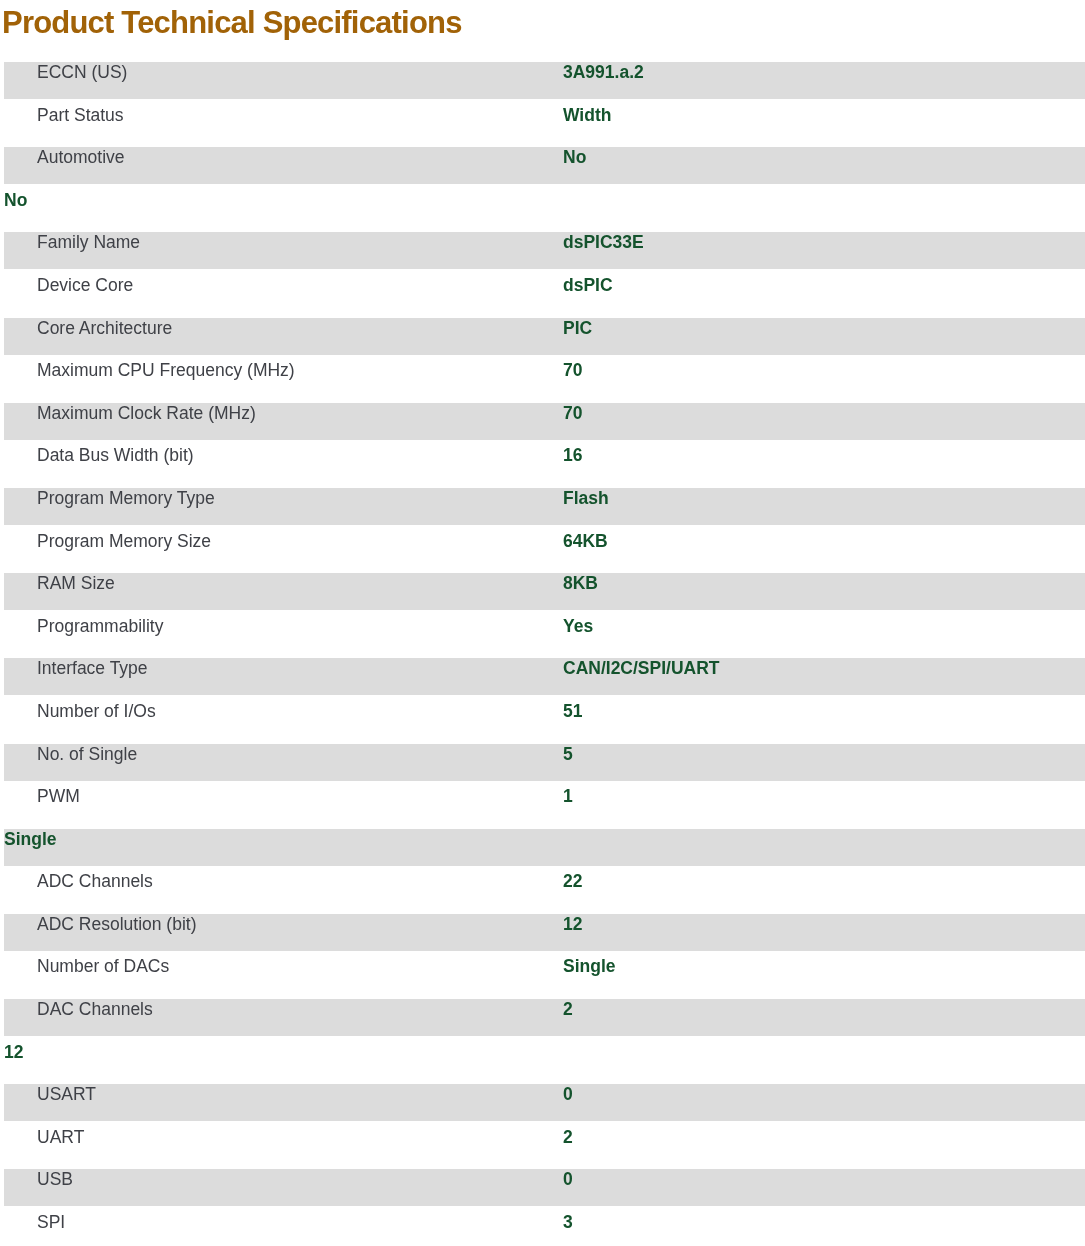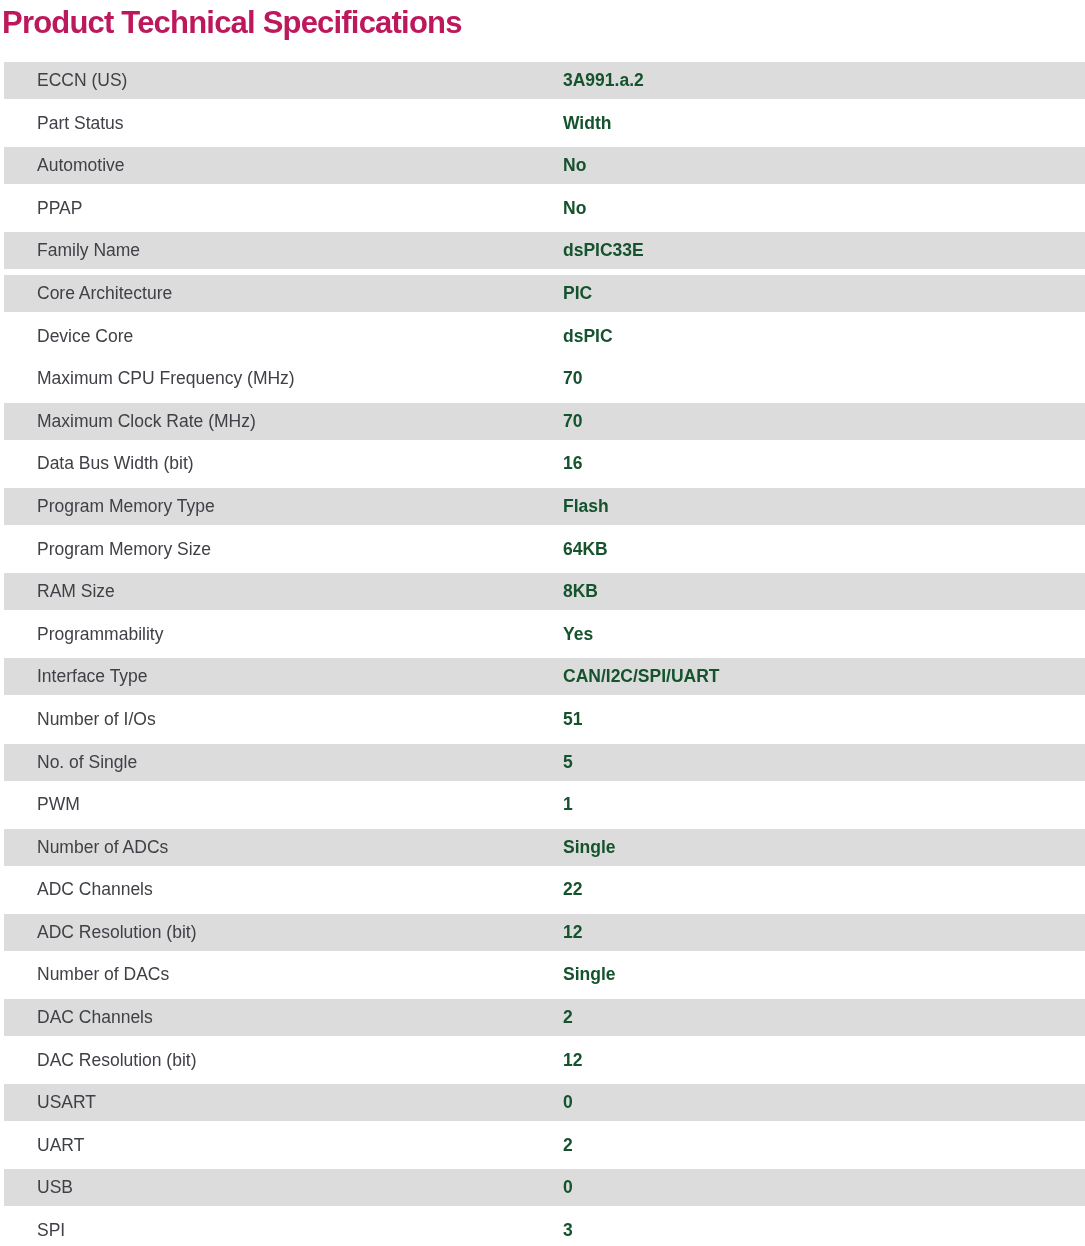--- a/index.html
+++ b/index.html
@@ -12,32 +12,31 @@
     overflow: hidden;
     background: #ffffff;
     font-family: "Liberation Sans", sans-serif;
   }
   .page-title {
     margin: 3px 0 0 2px;
     font-size: 31px;
     line-height: 40px;
     font-weight: bold;
     letter-spacing: -0.8px;
-    color: #be185d;
+    color: #a16207;
   }
   .spec-table {
     margin-top: 19px;
   }
   .spec-row {
     box-sizing: border-box;
     height: 37px;
     margin-left: 4px;
     margin-bottom: 5.6px;
     display: flex;
-    align-items: center;
     background: #ffffff;
   }
   .spec-row.stripe {
     background: #dcdcdc;
   }
   .spec-label {
     box-sizing: border-box;
     width: 559px;
     padding-left: 33px;
     flex: 0 0 auto;
@@ -70,40 +69,39 @@
     <div class="spec-label">Part Status</div>
     <div class="spec-value">Width</div>
   </div>
 
   <div class="spec-row stripe">
     <div class="spec-label">Automotive</div>
     <div class="spec-value">No</div>
   </div>
 
   <div class="spec-row">
-    <div class="spec-label">PPAP</div>
     <div class="spec-value">No</div>
   </div>
 
   <div class="spec-row stripe">
     <div class="spec-label">Family Name</div>
     <div class="spec-value">dsPIC33E</div>
   </div>
 
+  <div class="spec-row">
+    <div class="spec-label">Device Core</div>
+    <div class="spec-value">dsPIC</div>
+  </div>
+
   <div class="spec-row stripe">
     <div class="spec-label">Core Architecture</div>
     <div class="spec-value">PIC</div>
   </div>
 
   <div class="spec-row">
-    <div class="spec-label">Device Core</div>
-    <div class="spec-value">dsPIC</div>
-  </div>
-
-  <div class="spec-row">
     <div class="spec-label">Maximum CPU Frequency (MHz)</div>
     <div class="spec-value">70</div>
   </div>
 
   <div class="spec-row stripe">
     <div class="spec-label">Maximum Clock Rate (MHz)</div>
     <div class="spec-value">70</div>
   </div>
 
   <div class="spec-row">
@@ -145,21 +143,20 @@
     <div class="spec-label">No. of Single</div>
     <div class="spec-value">5</div>
   </div>
 
   <div class="spec-row">
     <div class="spec-label">PWM</div>
     <div class="spec-value">1</div>
   </div>
 
   <div class="spec-row stripe">
-    <div class="spec-label">Number of ADCs</div>
     <div class="spec-value">Single</div>
   </div>
 
   <div class="spec-row">
     <div class="spec-label">ADC Channels</div>
     <div class="spec-value">22</div>
   </div>
 
   <div class="spec-row stripe">
     <div class="spec-label">ADC Resolution (bit)</div>
@@ -170,21 +167,20 @@
     <div class="spec-label">Number of DACs</div>
     <div class="spec-value">Single</div>
   </div>
 
   <div class="spec-row stripe">
     <div class="spec-label">DAC Channels</div>
     <div class="spec-value">2</div>
   </div>
 
   <div class="spec-row">
-    <div class="spec-label">DAC Resolution (bit)</div>
     <div class="spec-value">12</div>
   </div>
 
   <div class="spec-row stripe">
     <div class="spec-label">USART</div>
     <div class="spec-value">0</div>
   </div>
 
   <div class="spec-row">
     <div class="spec-label">UART</div>

